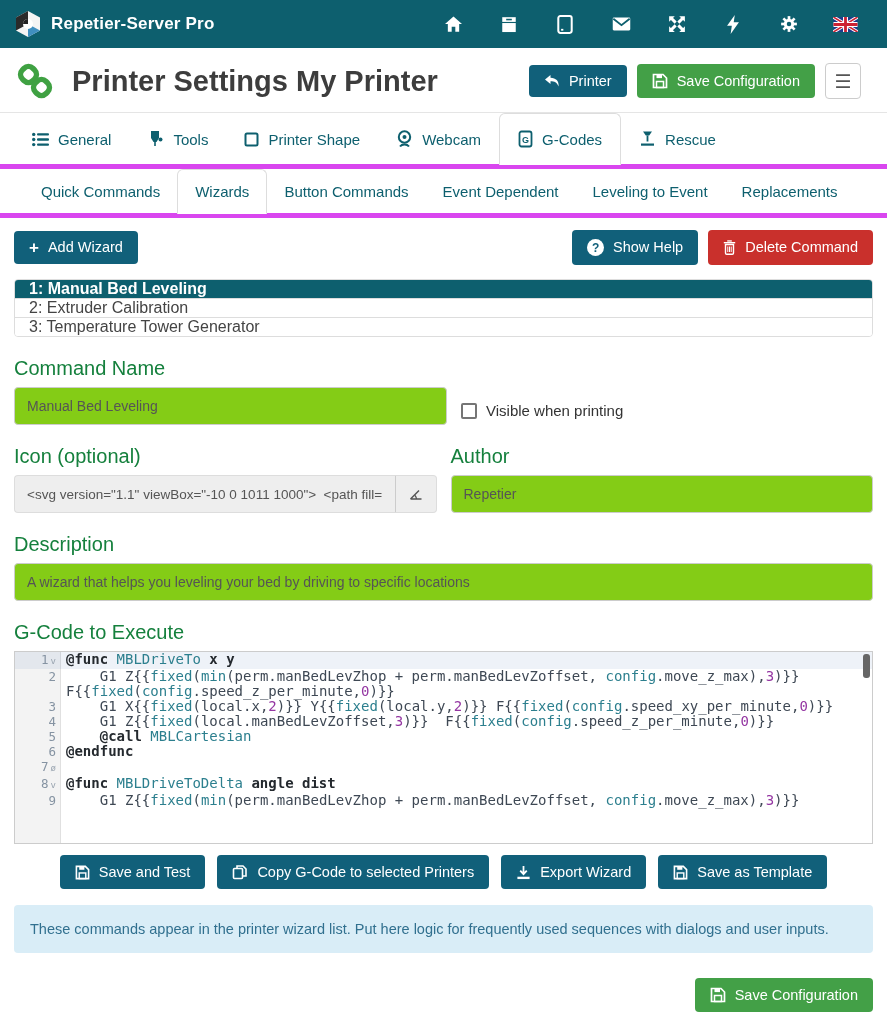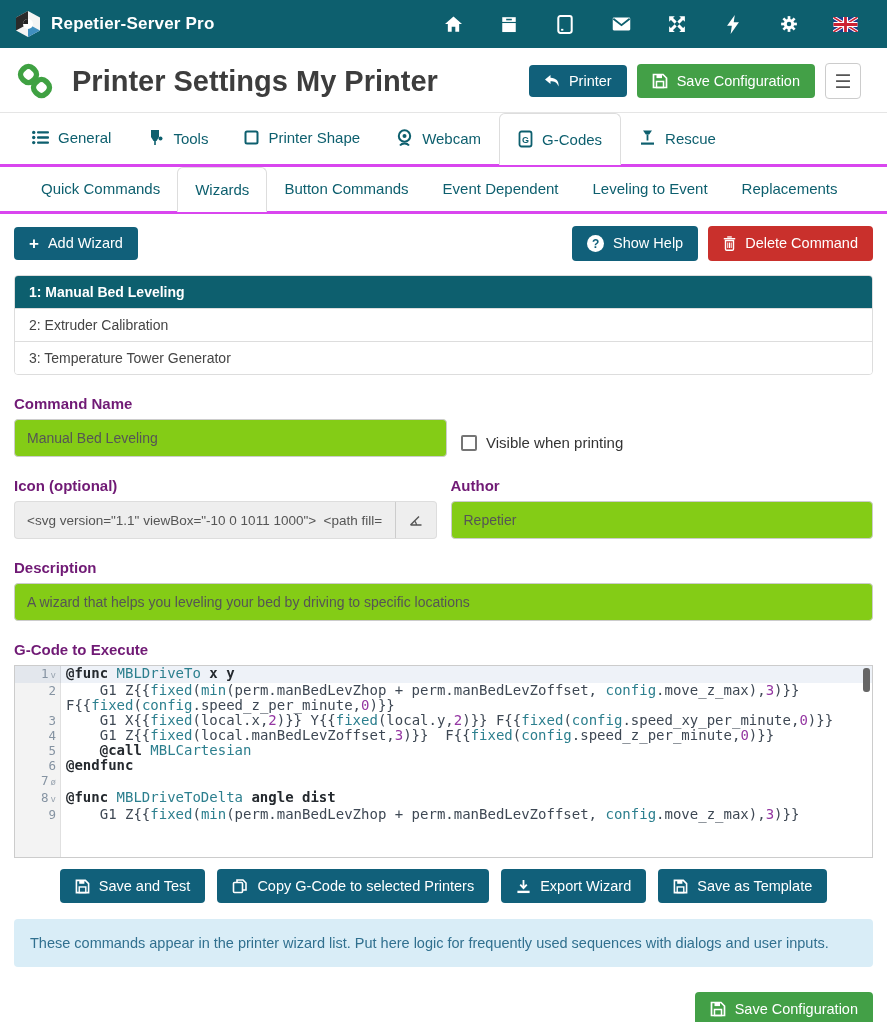--- a/index.html
+++ b/index.html
@@ -27,44 +27,44 @@
     font-family:inherit; font-size:14.5px; color:#fff; padding:9px 15px; cursor:pointer; line-height:1;
   }
   .btn-teal { background:#11607a; }
   .btn-green { background:#43a047; }
   .btn-red { background:#c9302c; }
   .btn-menu {
     background:#fff; border:1px solid #ccc; color:#555; width:36px; height:36px;
     justify-content:center; font-size:19px; padding:0;
   }
   
-  .tabs-row { display:flex; align-items:flex-start; padding:0 14px; border-bottom:3px solid #d946ef; }
+  .tabs-row { display:flex; align-items:flex-end; padding:0 14px; border-bottom:5px solid #d946ef; }
   .tab {
     display:flex; align-items:center; gap:9px; color:#0d5f6e; font-size:15px;
     padding:16px 18px; cursor:pointer; white-space:nowrap;
   }
   .tab.active {
     border:1px solid #ddd; border-bottom:1px solid #fff; margin-bottom:-1px;
     border-radius:6px 6px 0 0; background:#fff;
   }
   .subtabs .tab { padding:13px 17px; }
   
   .content { padding:12px 14px 0 14px; }
   .toolbar { display:flex; align-items:center; }
   .toolbar-right { margin-left:auto; display:flex; gap:10px; }
   .plus-glyph { font-size:17px; font-weight:bold; line-height:0; }
   .q-circle {
     width:17px; height:17px; border-radius:50%; background:#fff; color:#11607a;
     font-weight:bold; font-size:12px; display:inline-flex; align-items:center; justify-content:center;
   }
   .list-group { margin-top:14px; border:1px solid #ddd; border-radius:4px; overflow:hidden; }
-  .list-item { padding:8px 14px; font-size:14px; color:#444; background:#fff; cursor:pointer; }
+  .list-item { padding:0 14px; font-size:16px; color:#444; background:#fff; cursor:pointer; }
   .list-item + .list-item { border-top:1px solid #ddd; }
   .list-item.active { background:#0d5f6e; color:#fff; font-weight:600; }
-  .field-label { font-size:15px; font-weight:bold; color:#701a75; margin:20px 0 7px 0; }
+  .field-label { font-size:20px; font-weight:normal; color:#15803d; margin:20px 0 7px 0; }
   .grid-2 { display:grid; grid-template-columns:433px 1fr; column-gap:14px; }
   .grid-2e { display:grid; grid-template-columns:1fr 1fr; column-gap:14px; }
   input.text-input {
     width:100%; height:38px; border:1px solid #ccc; border-radius:4px;
     padding:0 12px; font-family:inherit; font-size:14px; color:#555; background:#84cc16;
   }
   .check-row { display:flex; align-items:center; gap:9px; font-size:15px; color:#333; padding-top:9px; cursor:pointer; }
   .checkbox { width:16px; height:16px; border:2px solid #757575; border-radius:2px; background:#fff; }
   .input-group { display:flex; }
   .input-group input {

